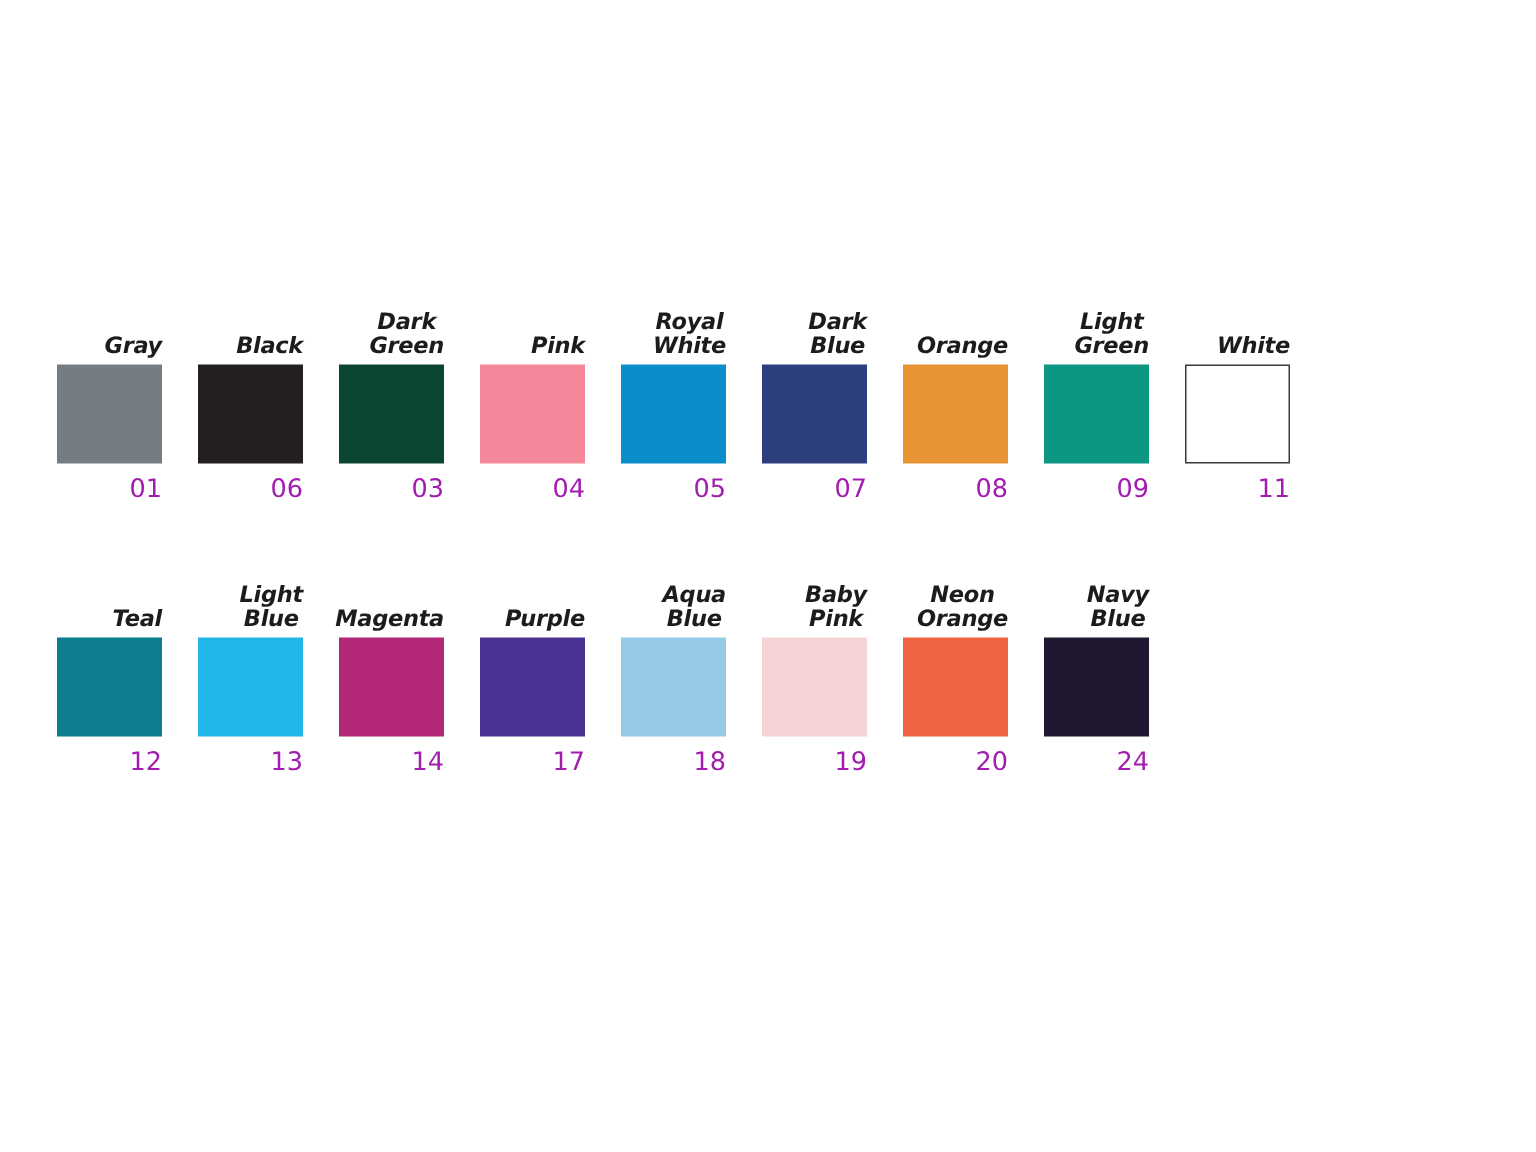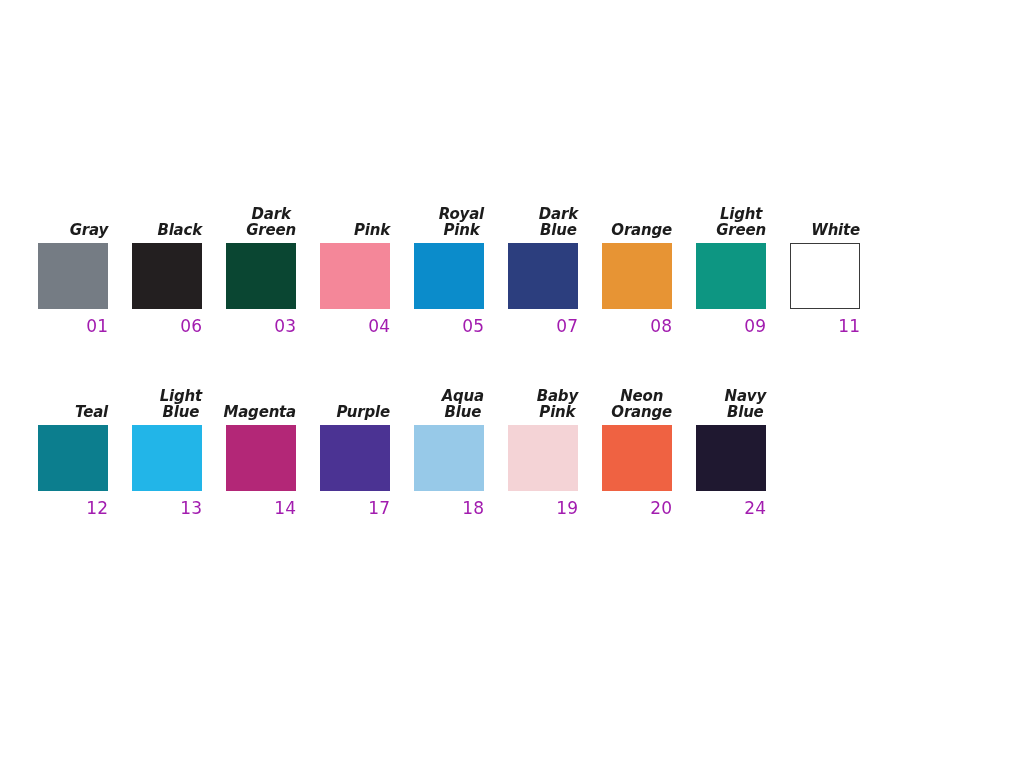--- a/index.html
+++ b/index.html
@@ -94,21 +94,21 @@
         <div class="swatch-chip" style="background-color: rgb(10, 70, 50);"></div>
         <div class="swatch-code">03</div>
       </div>
       <div class="swatch-cell">
         <div class="swatch-label">Pink</div>
         <div class="swatch-chip" style="background-color: rgb(244, 135, 153);"></div>
         <div class="swatch-code">04</div>
       </div>
       <div class="swatch-cell">
         <div class="swatch-label">Royal
-Pink</div>
+White</div>
         <div class="swatch-chip" style="background-color: rgb(11, 140, 203);"></div>
         <div class="swatch-code">05</div>
       </div>
       <div class="swatch-cell">
         <div class="swatch-label">Dark
 Blue</div>
         <div class="swatch-chip" style="background-color: rgb(44, 62, 126);"></div>
         <div class="swatch-code">07</div>
       </div>
       <div class="swatch-cell">

